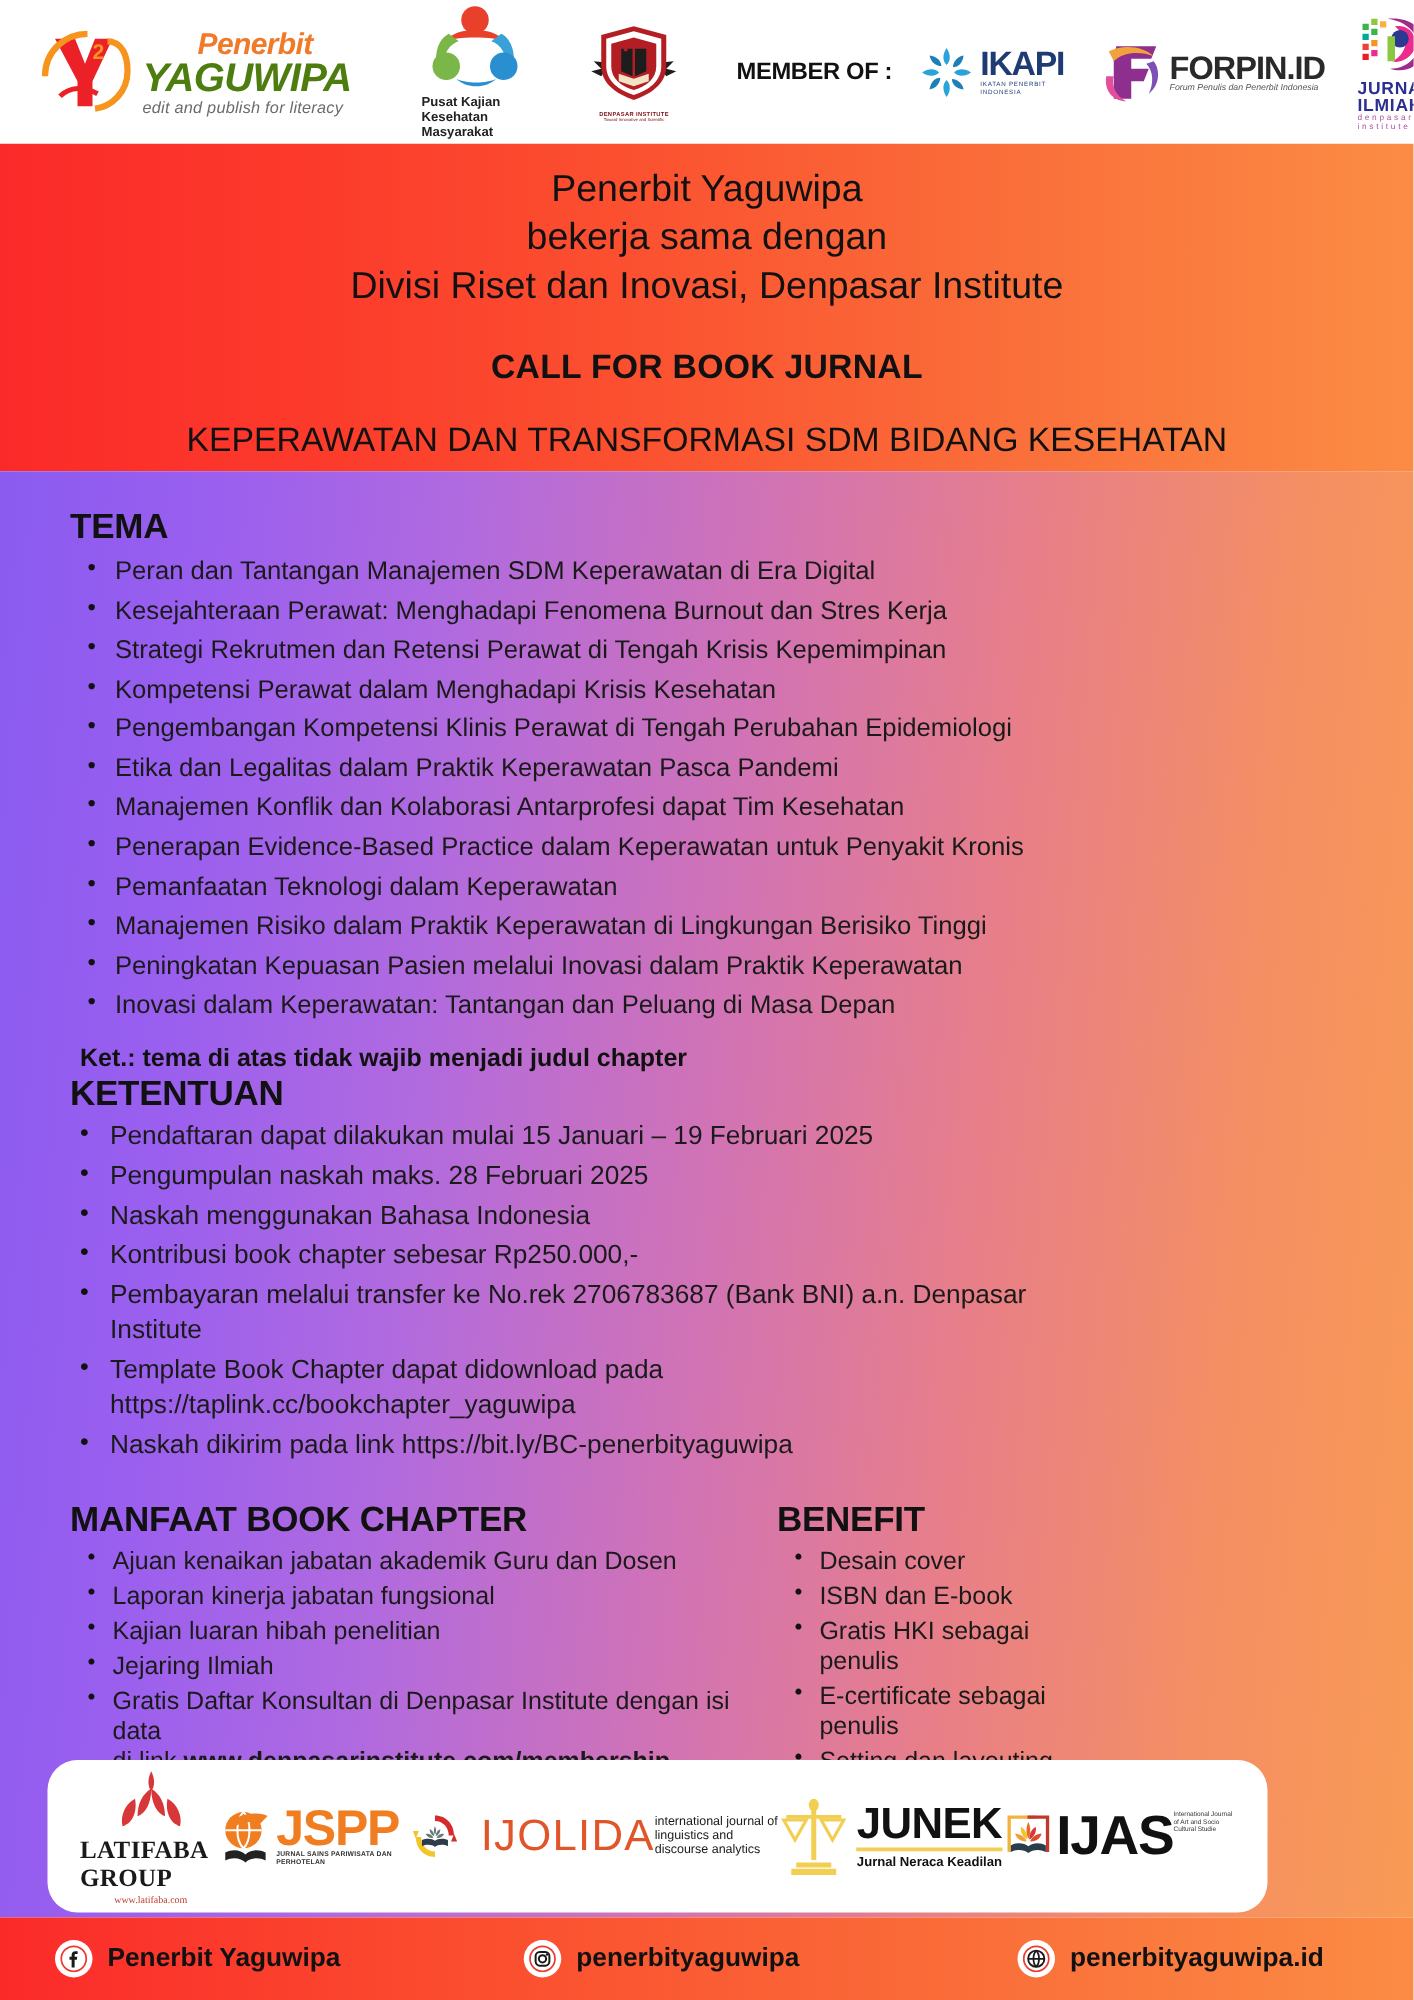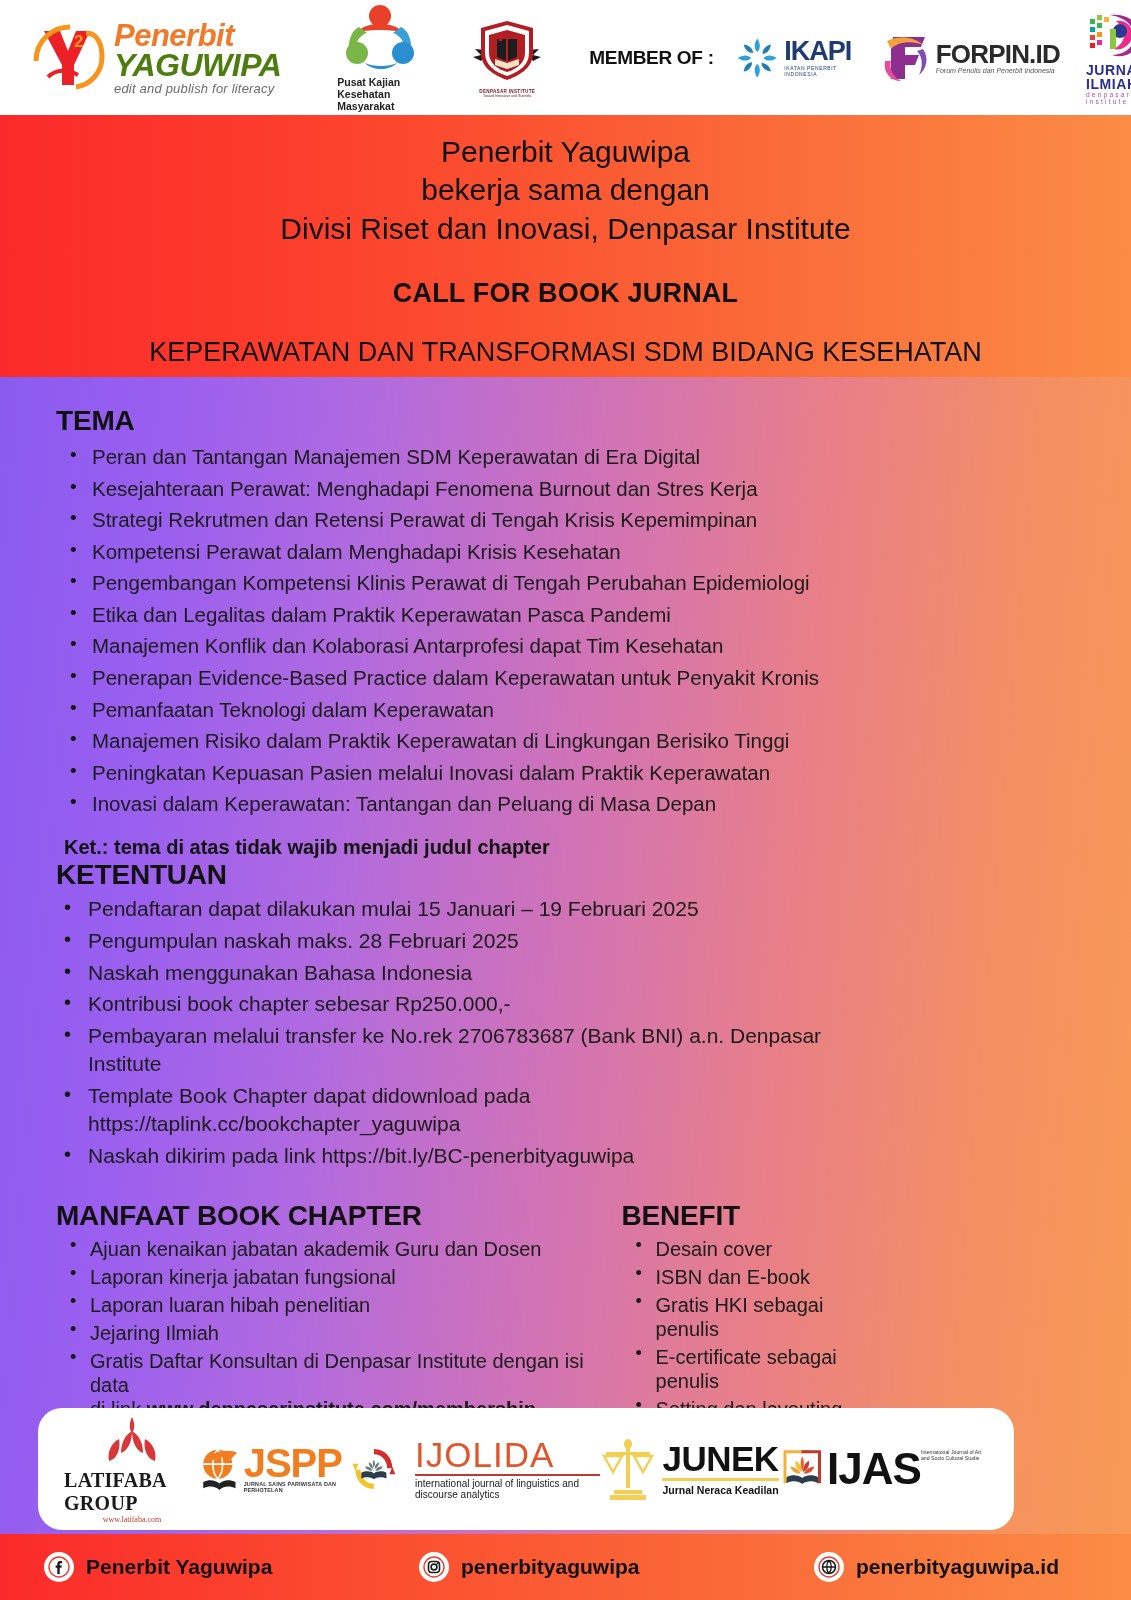--- a/index.html
+++ b/index.html
@@ -13,21 +13,21 @@
   
   .header{
     position:absolute;left:0;top:0;width:1131px;height:115px;
     background:#ffffff;display:flex;align-items:center;box-sizing:border-box;
     padding:0 18px;
   }
 
   .yag-wrap{display:flex;align-items:center;gap:6px;margin-left:12px;}
   .yag-mark{position:relative;width:78px;height:74px;}
   .yag-text{display:flex;flex-direction:column;line-height:1;}
-  .yag-t1{font-size:31px;font-style:italic;font-weight:bold;color:#f07a28;letter-spacing:-.5px;}
+  .yag-t1{font-size:24px;font-style:italic;font-weight:bold;color:#f07a28;letter-spacing:-.5px;margin-left:44px;}
   .yag-t2{font-size:32px;font-style:italic;font-weight:bold;color:#4d7c0f;letter-spacing:-.5px;margin-top:-2px;}
   .yag-t3{font-size:13px;font-style:italic;color:#6b6b6b;margin-top:1px;letter-spacing:.2px;}
 
   .pkkm{display:flex;flex-direction:column;align-items:center;margin-left:56px;}
   .pkkm-cap{font-size:10.5px;font-weight:bold;color:#222;margin-top:3px;}
 
   .den{display:flex;flex-direction:column;align-items:center;margin-left:48px;}
   .den-cap{font-size:4.6px;font-weight:bold;color:#7a1016;letter-spacing:.3px;}
   .den-cap2{font-size:3.4px;color:#7a1016;}
 
@@ -117,21 +117,21 @@
   .sp{display:flex;align-items:center;}
 
   .lati{display:flex;flex-direction:column;align-items:center;}
   .lati-t1{font-size:20px;font-weight:bold;color:#1a1a1a;font-family:"Liberation Serif",serif;letter-spacing:.3px;}
   .lati-t2{font-size:8px;color:#c0392b;font-family:"Liberation Serif",serif;}
 
   .jspp-txt{display:flex;flex-direction:column;margin-left:5px;}
   .jspp-t1{font-size:40px;font-weight:bold;color:#f07d20;line-height:.92;letter-spacing:-1px;}
   .jspp-t2{font-size:5.4px;font-weight:bold;color:#333;letter-spacing:.2px;}
 
-  .ijol-txt{display:flex;flex-direction:column;margin-left:18px;}
+  .ijol-txt{display:flex;margin-left:18px;}
   .ijol-t1{font-size:35px;color:#e0562a;line-height:.95;letter-spacing:1px;}
   .ijol-rule{height:2px;background:#c0392b;margin:2px 0 2px 0;}
   .ijol-t2{font-size:10px;color:#1a1a1a;line-height:1.1;}
 
   .junek-txt{display:flex;flex-direction:column;margin-left:6px;align-items:center;}
   .junek-t1{font-size:35px;font-weight:bold;color:#111;line-height:.95;letter-spacing:-.5px;}
   .junek-rule{height:3px;background:#f2cf52;width:100%;margin:2px 0 3px 0;}
   .junek-t2{font-size:10.5px;font-weight:bold;color:#111;}
 
   .ijas-txt{display:flex;flex-direction:row;margin-left:2px;}
@@ -307,21 +307,21 @@
       <li>Template Book Chapter dapat didownload pada https://taplink.cc/bookchapter_yaguwipa</li>
       <li>Naskah dikirim pada link https://bit.ly/BC-penerbityaguwipa</li>
     </ul>
 
     <div class="cols">
       <div class="col-l">
         <h2 class="sec">MANFAAT BOOK CHAPTER</h2>
         <ul class="slist">
           <li>Ajuan kenaikan jabatan akademik Guru dan Dosen</li>
           <li>Laporan kinerja jabatan fungsional</li>
-          <li>Laporan luaran hibah penelitian</li>
+          <li>Kajian luaran hibah penelitian</li>
           <li>Jejaring Ilmiah</li>
           <li>
             <span>Gratis Daftar Konsultan di Denpasar Institute dengan isi data</span>
             <span class="sub2"><span>di link </span><span class="bold">www.denpasarinstitute.com/membership</span></span>
           </li>
         </ul>
       </div>
       <div class="col-r">
         <h2 class="sec">BENEFIT</h2>
         <ul class="slist">

